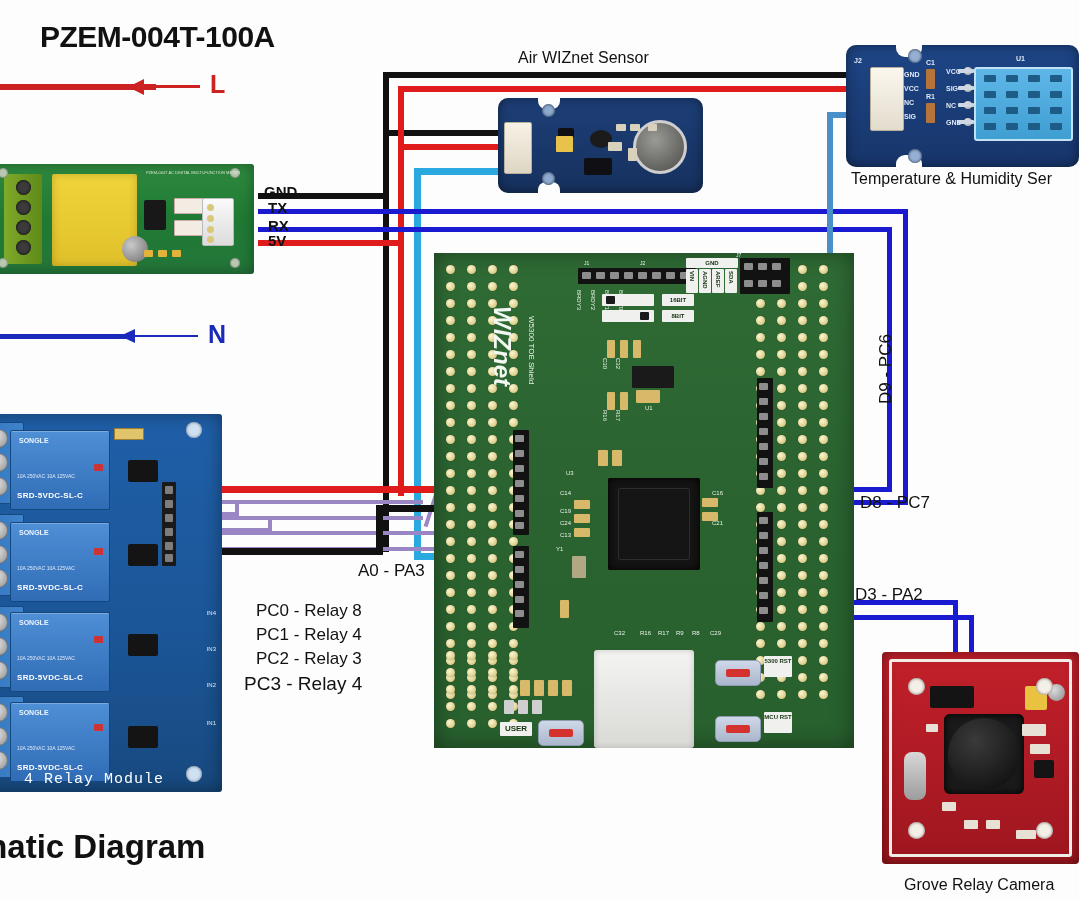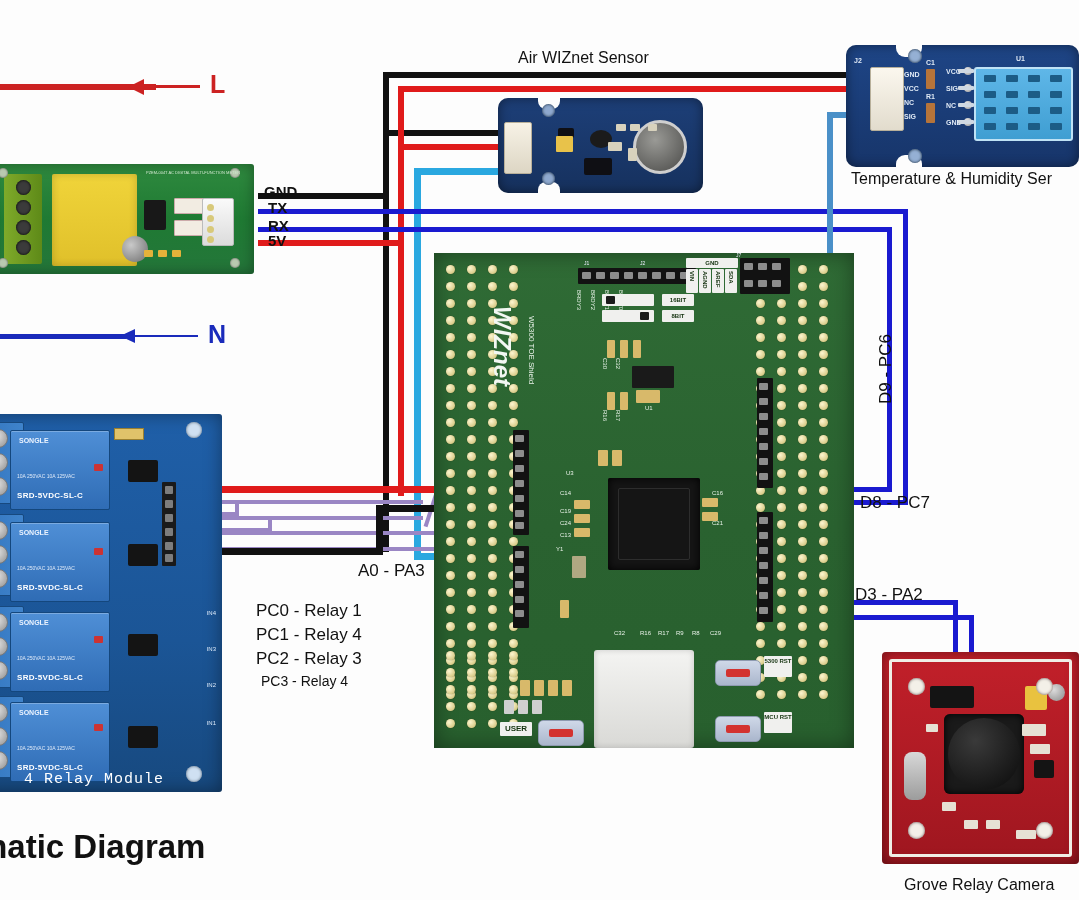--- a/index.html
+++ b/index.html
@@ -791,35 +791,36 @@
     <div class="cmp" style="left:82px;top:168px;width:14px;height:9px"></div>
     <div class="cmp" style="left:104px;top:168px;width:14px;height:9px"></div>
     <div class="cmp" style="left:134px;top:178px;width:20px;height:9px"></div>
     <div class="ic" style="left:152px;top:108px;width:20px;height:18px"></div>
     <div class="mnt" style="left:26px;top:26px"></div>
     <div class="mnt" style="left:154px;top:26px"></div>
     <div class="mnt" style="left:26px;top:170px"></div>
     <div class="mnt" style="left:154px;top:170px"></div>
   </div>
 
+  <div class="lbl title-pzem">PZEM-004T-100A</div>
   <div class="lbl title-schem">matic Diagram</div>
   <div class="lbl t-air">Air WIZnet Sensor</div>
   <div class="lbl t-temp">Temperature &amp; Humidity Ser</div>
   <div class="lbl t-cam">Grove Relay Camera</div>
 
   <div class="lbl lbl-LN" style="left:210px;top:70px;color:#cc2222;">L</div>
   <div class="lbl lbl-LN" style="left:208px;top:320px;color:#1a2bbb;">N</div>
 
   <div class="lbl pin-lbl" style="left:264px;top:183px;color:#111;">GND</div>
   <div class="lbl pin-lbl" style="left:268px;top:199px;color:#111;">TX</div>
   <div class="lbl pin-lbl" style="left:268px;top:217px;color:#111;">RX</div>
   <div class="lbl pin-lbl" style="left:268px;top:232px;color:#111;">5V</div>
 
   <div class="lbl" style="left:358px;top:561px;font-size:17px;">A0 - PA3</div>
   <div class="lbl" style="left:860px;top:493px;font-size:17px;">D8 - PC7</div>
   <div class="lbl" style="left:855px;top:585px;font-size:17px;">D3 - PA2</div>
   <div class="vlbl" style="left:876px;top:404px;font-size:17px;transform:rotate(-90deg);">D9 - PC6</div>
 
-  <div class="lbl" style="left:256px;top:601px;font-size:17px;">PC0 - Relay 1</div>
+  <div class="lbl" style="left:256px;top:601px;font-size:17px;">PC0 - Relay 8</div>
   <div class="lbl" style="left:256px;top:625px;font-size:17px;">PC1 - Relay 4</div>
   <div class="lbl" style="left:256px;top:649px;font-size:17px;">PC2 - Relay 3</div>
-  <div class="lbl" style="left:261px;top:673px;font-size:14px;">PC3 - Relay 4</div>
+  <div class="lbl" style="left:244px;top:673px;font-size:19px;">PC3 - Relay 4</div>
 </div>
 
 </body></html>

